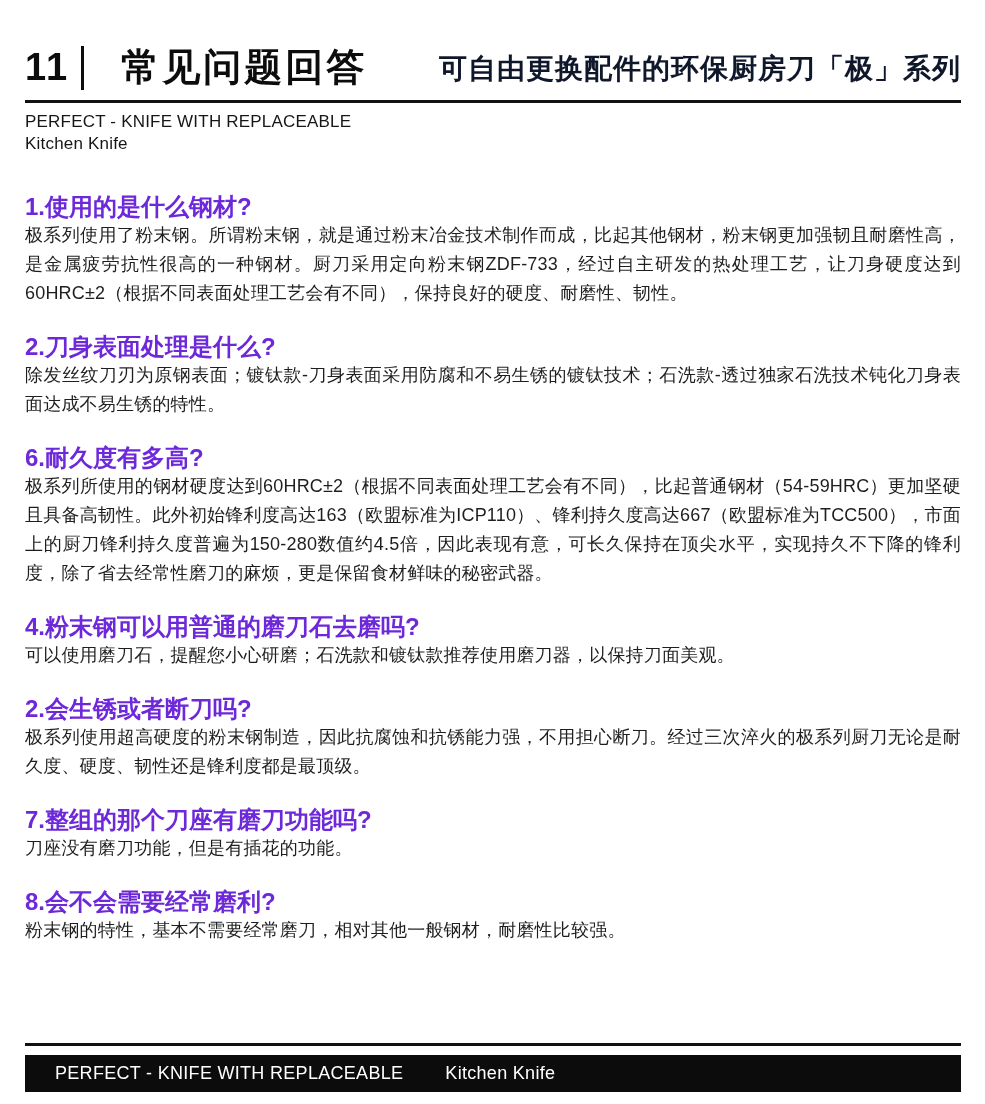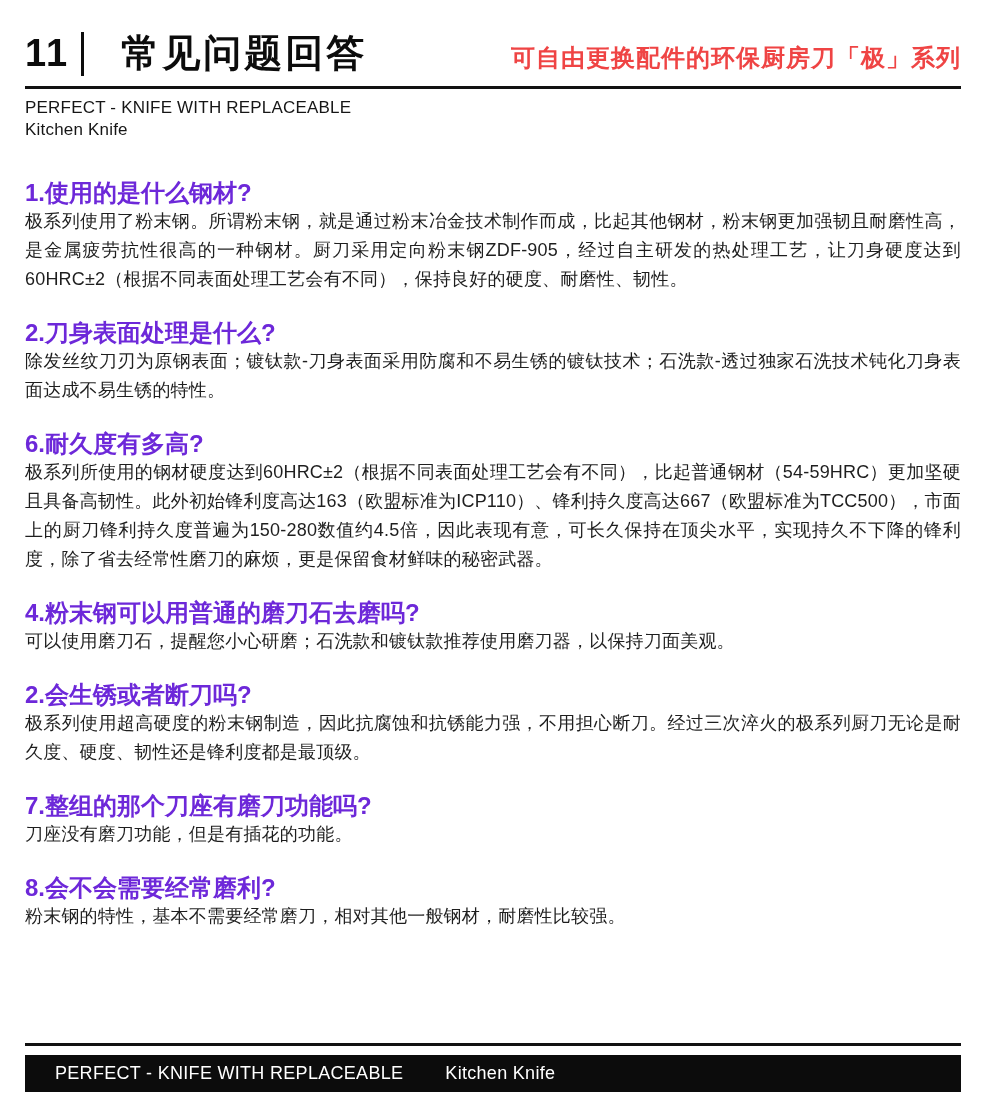--- a/index.html
+++ b/index.html
@@ -10,21 +10,21 @@
     position: relative;
     width: 985px;
     height: 1104px;
     margin: 0 auto;
     background: #ffffff;
     color: #1a1a1a;
     overflow: hidden;
   }
 
   .content {
-    padding: 28px 24px 0 25px;
+    padding: 42px 24px 0 25px;
   }
 
   
   .header-row {
     display: flex;
     justify-content: space-between;
     align-items: flex-end;
     border-bottom: 3px solid #111111;
     padding-bottom: 7px;
   }
@@ -45,23 +45,23 @@
     background: #0c0c0c;
   }
   .title-text {
     font-size: 38px;
     font-weight: 700;
     color: #0c0c0c;
     letter-spacing: 3px;
     margin-left: 25px;
   }
   .subtitle-right {
-    font-size: 24px;
+    font-size: 28px;
     font-weight: 700;
-    color: #ef4444;
+    color: #0f172a;
     padding-bottom: 5px;
     letter-spacing: 1px;
   }
   .brand-block {
     margin-top: 8px;
     font-size: 17px;
     line-height: 22px;
     color: #161616;
     letter-spacing: 0.2px;
   }
@@ -128,21 +128,21 @@
     </div>
 
     <div class="brand-block">
       <div>PERFECT - KNIFE WITH REPLACEABLE</div>
       <div>Kitchen Knife</div>
     </div>
 
     <div class="faq-list">
   <div class="faq-section">
     <div class="faq-question q">1.使用的是什么钢材?</div>
-    <div class="faq-answer a">极系列使用了粉末钢。所谓粉末钢，就是通过粉末冶金技术制作而成，比起其他钢材，粉末钢更加强韧且耐磨性高，是金属疲劳抗性很高的一种钢材。厨刀采用定向粉末钢ZDF-905，经过自主研发的热处理工艺，让刀身硬度达到60HRC±2（根据不同表面处理工艺会有不同），保持良好的硬度、耐磨性、韧性。</div>
+    <div class="faq-answer a">极系列使用了粉末钢。所谓粉末钢，就是通过粉末冶金技术制作而成，比起其他钢材，粉末钢更加强韧且耐磨性高，是金属疲劳抗性很高的一种钢材。厨刀采用定向粉末钢ZDF-733，经过自主研发的热处理工艺，让刀身硬度达到60HRC±2（根据不同表面处理工艺会有不同），保持良好的硬度、耐磨性、韧性。</div>
   </div>
 
   <div class="faq-section">
     <div class="faq-question q">2.刀身表面处理是什么?</div>
     <div class="faq-answer a">除发丝纹刀刃为原钢表面；镀钛款-刀身表面采用防腐和不易生锈的镀钛技术；石洗款-透过独家石洗技术钝化刀身表面达成不易生锈的特性。</div>
   </div>
 
   <div class="faq-section">
     <div class="faq-question q">6.耐久度有多高?</div>
     <div class="faq-answer a">极系列所使用的钢材硬度达到60HRC±2（根据不同表面处理工艺会有不同），比起普通钢材（54-59HRC）更加坚硬且具备高韧性。此外初始锋利度高达163（欧盟标准为ICP110）、锋利持久度高达667（欧盟标准为TCC500），市面上的厨刀锋利持久度普遍为150-280数值约4.5倍，因此表现有意，可长久保持在顶尖水平，实现持久不下降的锋利度，除了省去经常性磨刀的麻烦，更是保留食材鲜味的秘密武器。</div>

